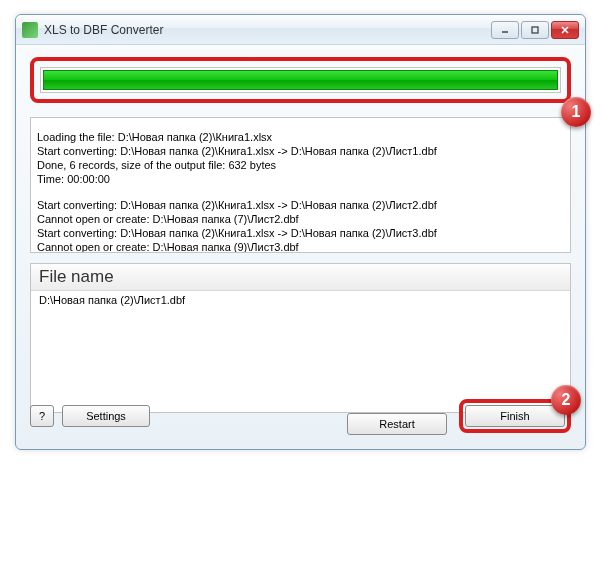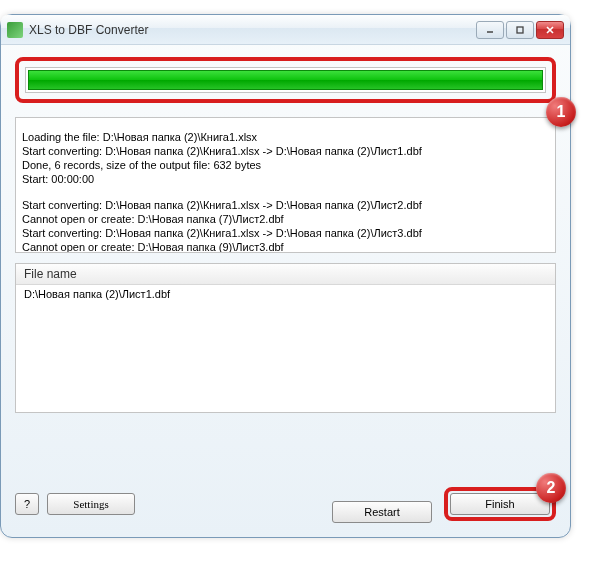--- a/index.html
+++ b/index.html
@@ -8,27 +8,27 @@
       padding: 0;
       font-family: "Segoe UI", Tahoma, sans-serif;
       font-size: 11px;
       background: #fff;
       width: 604px;
       height: 564px;
       position: relative;
     }
     .window {
       position: absolute;
-      left: 0;
+      left: 15px;
       top: 14px;
       width: 571px;
-      height: 524px;
+      height: 436px;
       background: linear-gradient(#fafcfd, #e9f1f7);
       border: 1px solid #7a9ab7;
-      border-radius: 12px;
+      border-radius: 6px;
       box-shadow: 0 0 6px rgba(0,0,0,0.15);
     }
     .titlebar {
       height: 30px;
       background: linear-gradient(#fdfefe, #eaf1f7 45%, #dce8f2 46%, #e7f0f8);
       border-bottom: 1px solid #c8d6e2;
       border-radius: 6px 6px 0 0;
       display: flex;
       align-items: center;
       padding: 0 6px;
@@ -119,21 +119,21 @@
       margin-top: 10px;
       border: 1px solid #c4c4c4;
       background: #fff;
       height: 150px;
       position: relative;
     }
     .file-header {
       background: linear-gradient(#fdfdfd, #ececec);
       border-bottom: 1px solid #d8d8d8;
       padding: 3px 8px;
-      font-size: 12px;
+      font-size: 17px;
       color: #333;
     }
     .file-row {
       padding: 3px 8px;
       font-size: 11px;
       color: #000;
     }
     .button-row {
       position: absolute;
       bottom: 14px;
@@ -149,21 +149,21 @@
       background: linear-gradient(#fdfdfd, #e4e4e4);
       padding: 0 8px;
       font-size: 11px;
       display: inline-flex;
       align-items: center;
       justify-content: center;
       cursor: pointer;
       color: #000;
     }
     .btn.help { width: 24px; margin-right: 8px; }
-    .btn.settings { width: 88px; font-family: Liberation Serif, serif; }
+    .btn.settings { width: 88px; }
     .spacer { flex: 1; }
     .btn.restart { width: 100px; margin-right: 12px; margin-top: 17px; }
     .finish-wrap {
       border: 4px solid #d81e1e;
       border-radius: 8px;
       padding: 2px;
     }
     .btn.finish { width: 100px; }
   </style>
 </head>
@@ -201,21 +201,21 @@
     <div class="callout-box">
       <div class="progress-wrap">
         <div class="progress-fill"></div>
       </div>
     </div>
 
     <div class="log-box">
       <div>Loading the file: D:\Новая папка (2)\Книга1.xlsx</div>
       <div>Start converting: D:\Новая папка (2)\Книга1.xlsx -&gt; D:\Новая папка (2)\Лист1.dbf</div>
       <div>Done, 6 records, size of the output file: 632 bytes</div>
-      <div>Start: 00:00:00</div>
+      <div>Time: 00:00:00</div>
       <div class="blank"></div>
       <div>Start converting: D:\Новая папка (2)\Книга1.xlsx -&gt; D:\Новая папка (2)\Лист2.dbf</div>
       <div>Cannot open or create: D:\Новая папка (7)\Лист2.dbf</div>
       <div>Start converting: D:\Новая папка (2)\Книга1.xlsx -&gt; D:\Новая папка (2)\Лист3.dbf</div>
       <div>Cannot open or create: D:\Новая папка (9)\Лист3.dbf</div>
       <div>Finished!</div>
 
     </div>
 
     <div class="file-list">

